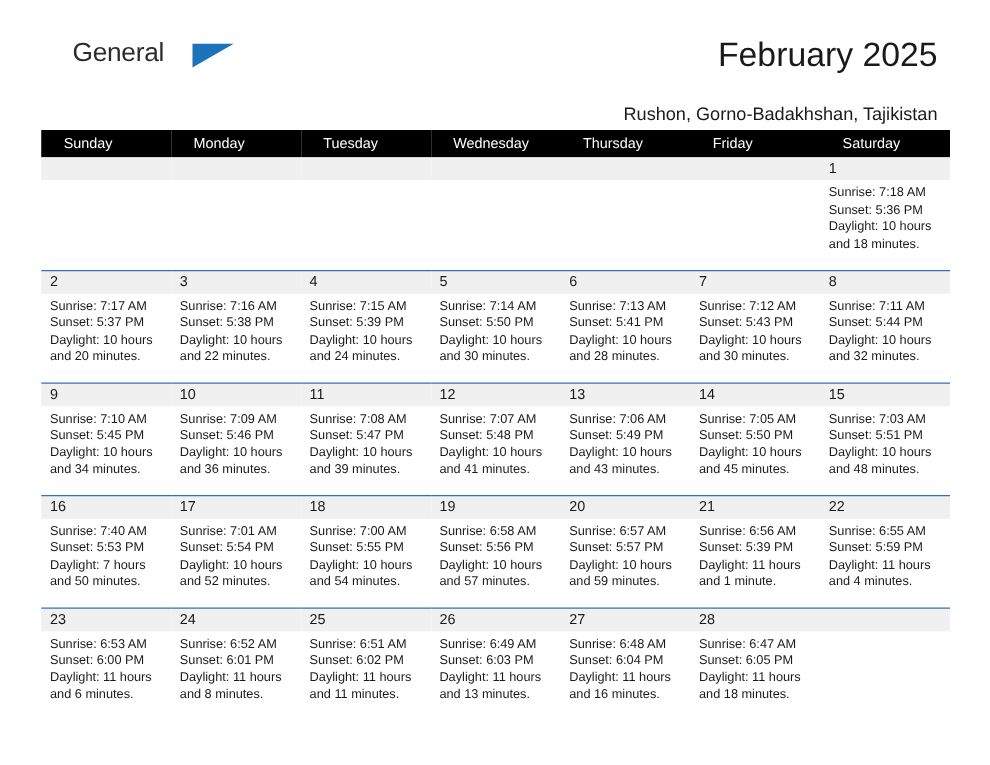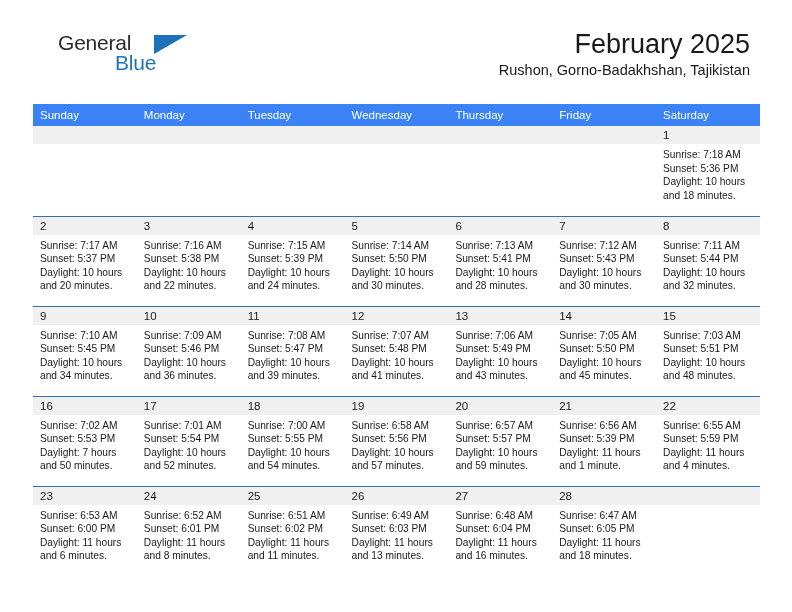--- a/index.html
+++ b/index.html
@@ -71,43 +71,43 @@
     font-size: 27px;
     font-weight: normal;
     color: #1a1a1a;
     line-height: 32px;
     white-space: nowrap;
   }
   .location {
     font-size: 14.5px;
     color: #1a1a1a;
     line-height: 20px;
-    margin-top: 0;
+    margin-top: 22px;
     white-space: nowrap;
   }
 
   
   .calendar {
     position: absolute;
     left: 33px;
     top: 104px;
     width: 727px;
   }
   table.cal {
     border-collapse: collapse;
     table-layout: fixed;
     width: 727px;
   }
   table.cal th {
-    background: #3b82f6;
+    background: #000000;
     color: #ffffff;
     font-size: 11.5px;
     font-weight: normal;
     text-align: left;
-    padding: 5px 0 5px 7px;
+    padding: 5px 0 5px 18px;
     height: 20px;
     box-sizing: border-box;
     width: 103.85px;
   }
   table.cal td {
     vertical-align: top;
     height: 90px;
     padding: 0;
     border-bottom: 1.5px solid #3071b0;
     background: #ffffff;
@@ -141,21 +141,20 @@
 </style>
 </head>
 <body>
 
 <div class="page">
 
   <div class="top">
     <div class="logo">
       <span class="logo-general">General</span>
       <span class="logo-tri"></span>
-      <span class="logo-blue">Blue</span>
     </div>
     <div class="title-wrap">
       <div class="month-title">February 2025</div>
       <div class="location">Rushon, Gorno-Badakhshan, Tajikistan</div>
     </div>
   </div>
 
   <div class="calendar">
     <table class="cal">
       <thead>
@@ -311,21 +310,21 @@
                 <div>Sunrise: 7:03 AM</div>
                 <div>Sunset: 5:51 PM</div>
                 <div>Daylight: 10 hours and 48 minutes.</div>
               </div>
             </td>
           </tr>
           <tr class="week">
             <td>
               <div class="daynum">16</div>
               <div class="info">
-                <div>Sunrise: 7:02 AM</div>
+                <div>Sunrise: 7:40 AM</div>
                 <div>Sunset: 5:53 PM</div>
                 <div>Daylight: 7 hours and 50 minutes.</div>
               </div>
             </td>
             <td>
               <div class="daynum">17</div>
               <div class="info">
                 <div>Sunrise: 7:01 AM</div>
                 <div>Sunset: 5:54 PM</div>
                 <div>Daylight: 10 hours and 52 minutes.</div>

